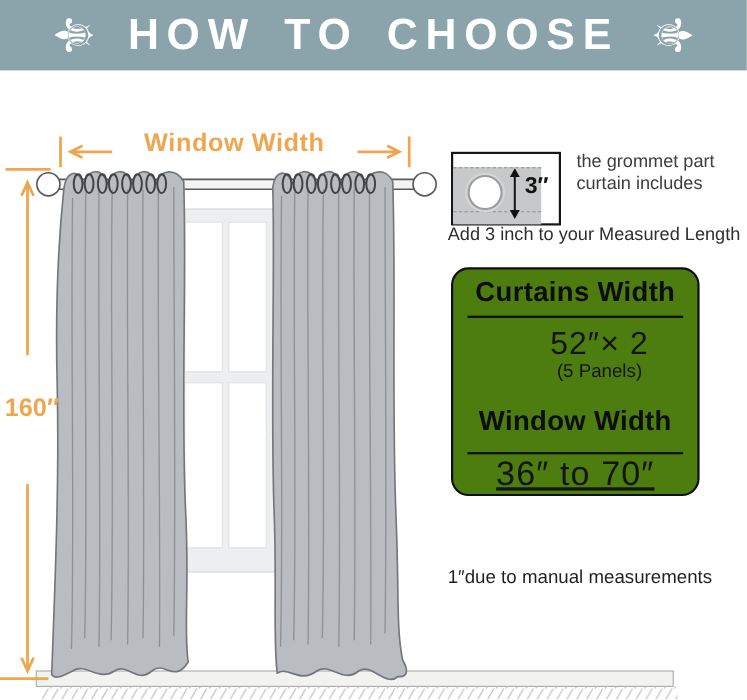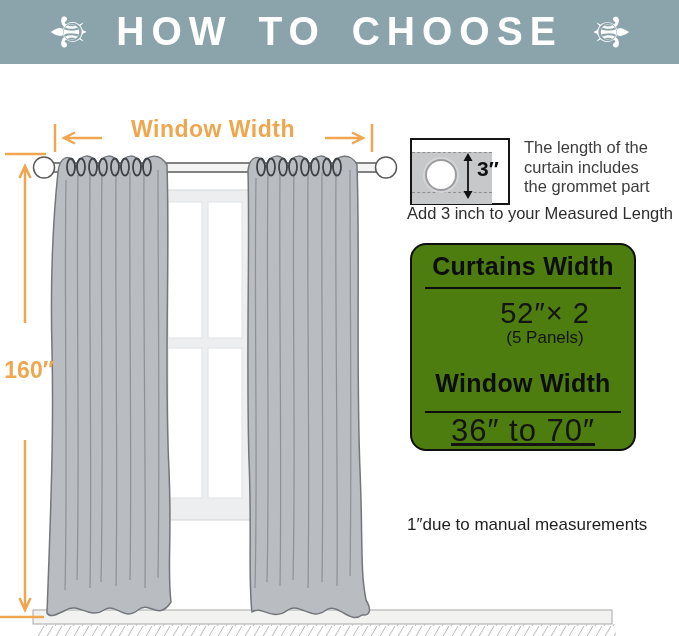--- a/index.html
+++ b/index.html
@@ -175,23 +175,22 @@
     <div class="grommet-hole"></div>
     <svg class="grommet-arrow" width="14" height="46" viewBox="0 0 14 46">
       <line x1="7" y1="4" x2="7" y2="42" stroke="#111" stroke-width="1.8"></line>
       <path d="M7,0 L2.5,8 L11.5,8 Z" fill="#111"></path>
       <path d="M7,46 L2.5,38 L11.5,38 Z" fill="#111"></path>
     </svg>
     <div class="grommet-measure">3″</div>
   </div>
 
   <div class="grommet-note">
-    <div>The length of the</div>
+    <div>the grommet part</div>
     <div>curtain includes</div>
-    <div>the grommet part</div>
   </div>
   <div class="add-note">Add 3 inch to your Measured Length</div>
 
   <div class="size-box">
     <div class="sb-title t1">Curtains Width</div>
     <div class="sb-divider"></div>
     <div class="sb-value1">
       <div class="v-main">52″× 2</div>
       <div class="v-sub">(5 Panels)</div>
     </div>

